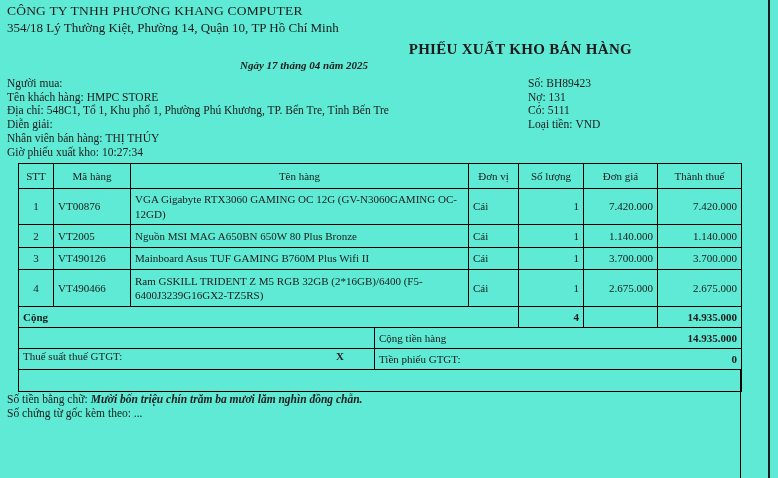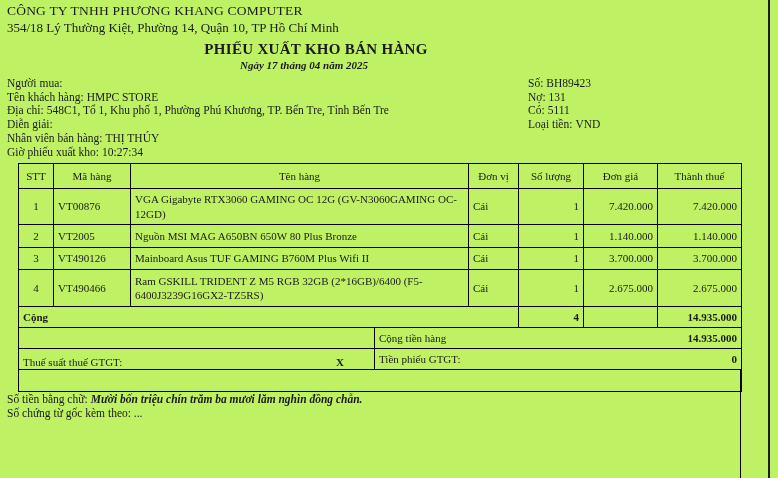--- a/index.html
+++ b/index.html
@@ -1,25 +1,25 @@
 <!DOCTYPE html>
 <html><head>
 <meta charset="utf-8">
 <style>
   html,body { margin:0; padding:0; }
   body {
     width:778px; height:478px; background:#ffffff; overflow:hidden;
     font-family:"Liberation Serif", serif; color:#1b1b1b; position:relative;
   }
-  .page { position:absolute; left:0; top:0; width:778px; height:478px; background:#bef264; }
+  .page { position:absolute; left:0; top:0; width:778px; height:478px; background:#5eead4; }
   .page-edge { position:absolute; left:768px; top:0; width:2px; height:478px; background:#1e1e1e; }
 
   .company-name { position:absolute; left:7px; top:3px; font-size:13.5px; letter-spacing:.2px; }
   .company-address { position:absolute; left:7px; top:20px; font-size:13px; }
-  .doc-title { position:absolute; left:0; top:41px; width:632px; text-align:center; font-size:15px; font-weight:bold; letter-spacing:.3px; }
+  .doc-title { position:absolute; left:0; top:41px; width:632px; text-align:right; font-size:15px; font-weight:bold; letter-spacing:.3px; }
   .doc-date { position:absolute; left:0; top:59px; width:608px; text-align:center; font-size:11px; font-weight:bold; font-style:italic; }
 
   .info-left  { position:absolute; left:7px;  top:77px; font-size:11.5px; line-height:13.7px; }
   .info-right { position:absolute; left:528px; top:77px; font-size:11.5px; line-height:13.7px; }
   .info-line .val { margin-left:3px; }
 
   .tbl { position:absolute; left:18px; top:163px; width:724px; border:1px solid #000; box-sizing:border-box; font-size:11px; }
   .trow { display:flex; border-bottom:1px solid #000; box-sizing:border-box; align-items:stretch; }
   .trow:last-child { border-bottom:none;flex-direction:column; }
   .c { border-right:1px solid #000; box-sizing:border-box; display:flex; align-items:center; padding:1px 4px; line-height:1.3; }
@@ -29,21 +29,21 @@
   .w-name { flex:0 0 338px; }
   .w-unit { flex:0 0 50px; }
   .w-qty  { flex:0 0 65px; justify-content:flex-end; }
   .w-price{ flex:0 0 74px; justify-content:flex-end; }
   .w-amt  { flex:1;        justify-content:flex-end; }
   .head .c { font-weight:normal; justify-content:center; text-align:center; }
   .h-hdr { height:25px; } .h-r1 { height:36px; } .h-r2 { height:23px; }
   .h-r3 { height:22px; }  .h-r4 { height:37px; } .h-sum { height:21px; }
   .w-span4 { flex:0 0 500px; }
   .w-sumleft  { flex:0 0 356px; border-right:1px solid #000; box-sizing:border-box;
-                display:flex; align-items:flex-end; justify-content:space-between; padding:1px 4px; }
+                display:flex; align-items:flex-start; justify-content:space-between; padding:1px 4px; }
   .w-sumright { flex:1; display:flex; align-items:center; justify-content:space-between; padding:1px 4px; }
   .bold { font-weight:bold; }
   .tax-mark { font-weight:bold; margin-right:26px; }
 
   .footer-words { position:absolute; left:7px; top:392px; font-size:11.5px; line-height:14px; }
   .words-text { font-weight:bold; font-style:italic; margin-left:3px; }
 </style>
 </head>
 <body>
 

